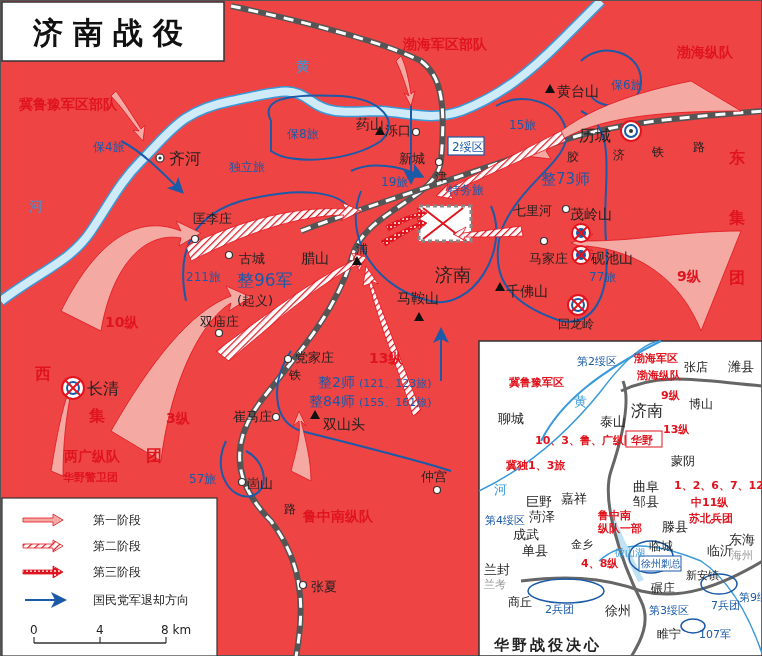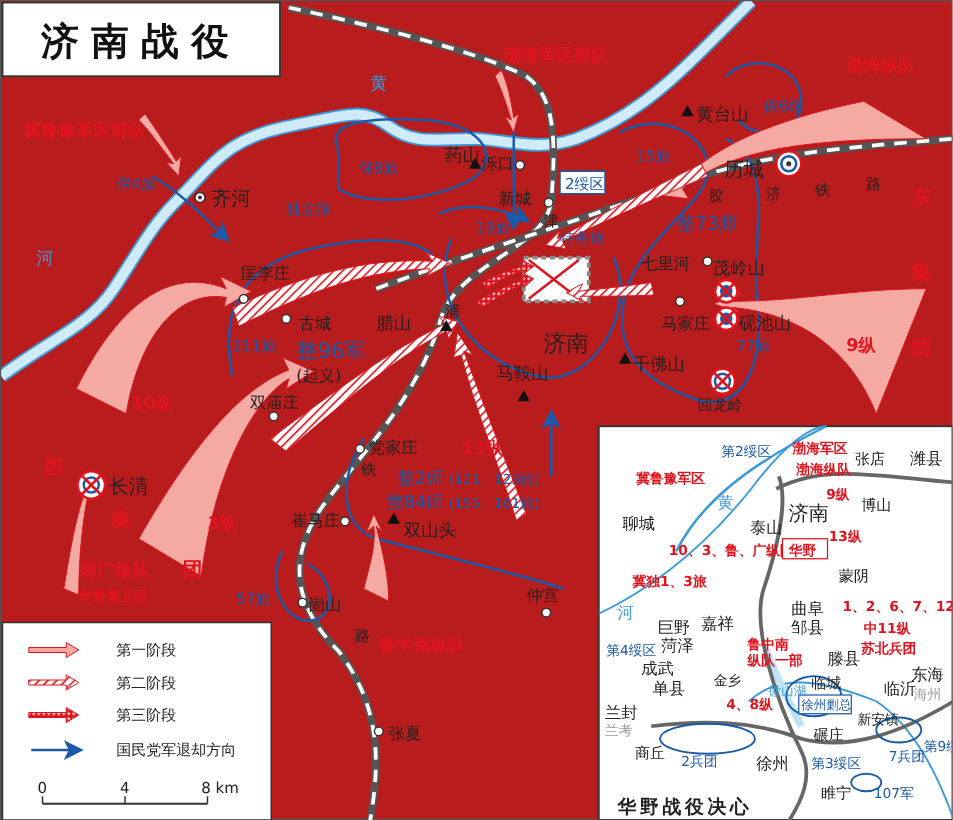--- a/index.html
+++ b/index.html
@@ -1,17 +1,17 @@
 <!DOCTYPE html>
 <html><head>
 <meta charset="utf-8">
 <style>
   html,body{margin:0;padding:0;background:#fff;}
   body{width:762px;height:656px;overflow:hidden;font-family:"DejaVu Sans",sans-serif;}
-  #map{position:relative;width:762px;height:656px;background:#b91c1c;border:1px solid #555;box-sizing:border-box;}
+  #map{position:relative;width:762px;height:656px;background:#ef4444;border:1px solid #555;box-sizing:border-box;}
   svg{position:absolute;left:0;top:0;}
   .t-black{fill:#222;font-family:"DejaVu Sans",sans-serif;}
   .t-red{fill:#e0141e;font-family:"DejaVu Sans",sans-serif;font-weight:bold;}
   .t-blue{fill:#1a5aa8;font-family:"DejaVu Sans",sans-serif;}
   .t-lblue{fill:#3a9ad9;font-family:"DejaVu Sans",sans-serif;}
   .t-grey{fill:#999;font-family:"DejaVu Sans",sans-serif;}
   .title{font-family:"DejaVu Serif",serif;font-weight:bold;fill:#111;}
 </style>
 </head>
 <body>

